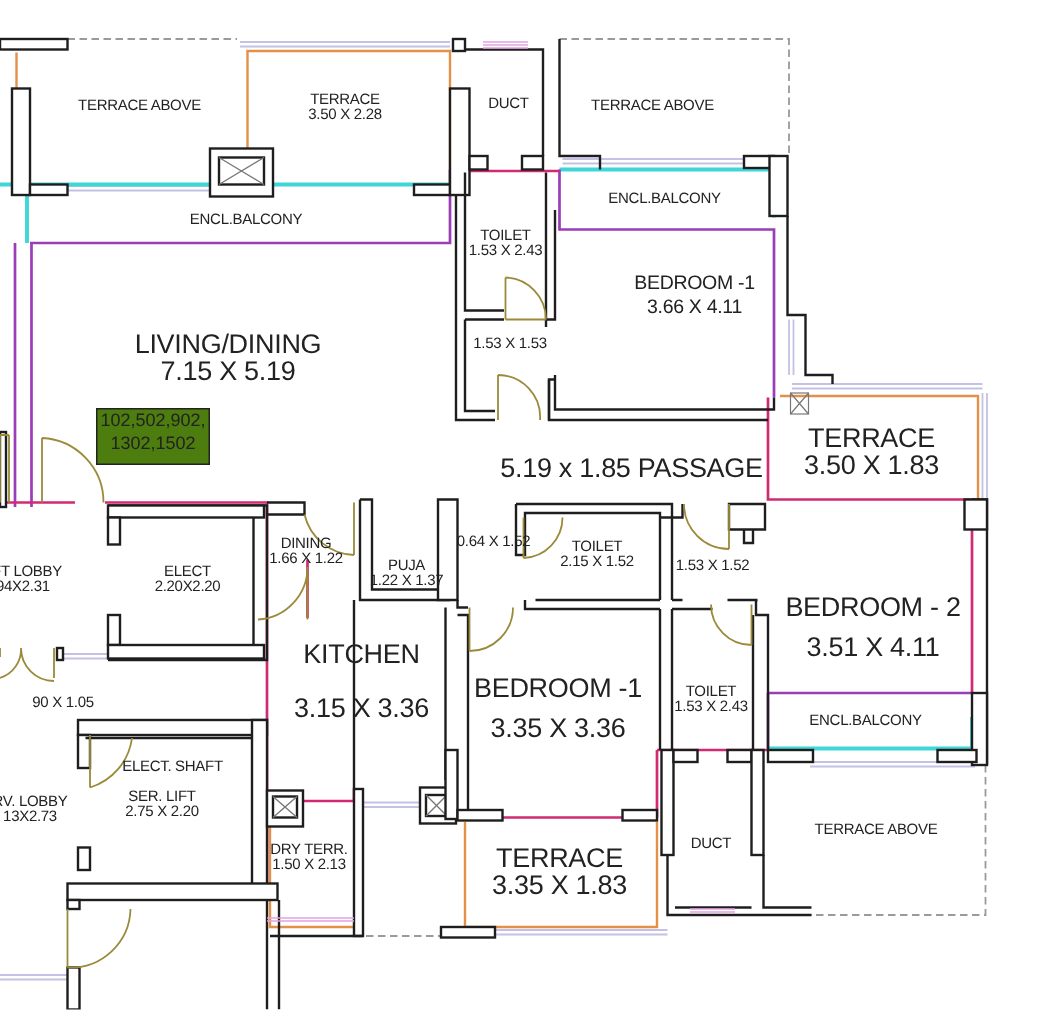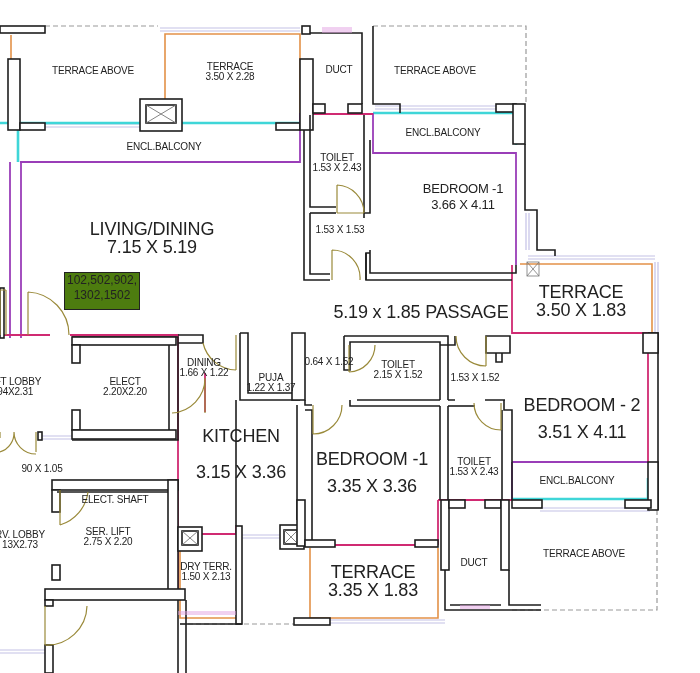--- a/index.html
+++ b/index.html
@@ -294,21 +294,21 @@
     <span>BEDROOM -1</span>
     <span style="margin-top:9px">3.35 X 3.36</span>
   </div>
 <div class="lbl s9" style="left:474px;top:467px;">
     <span>TOILET</span>
     <span>1.53 X 2.43</span>
   </div>
 <div class="lbl s9" style="left:18px;top:469px;padding-left:48px;">
     <span>90 X 1.05</span>
   </div>
-<div class="lbl s9" style="left:115px;top:500px;">
+<div class="lbl s9" style="left:115px;top:512px;">
     <span>ELECT. SHAFT</span>
   </div>
 <div class="lbl s9" style="left:20px;top:540px;">
     <span>RV. LOBBY</span>
     <span>13X2.73</span>
   </div>
 <div class="lbl s9" style="left:108px;top:537px;">
     <span>SER. LIFT</span>
     <span>2.75 X 2.20</span>
   </div>

